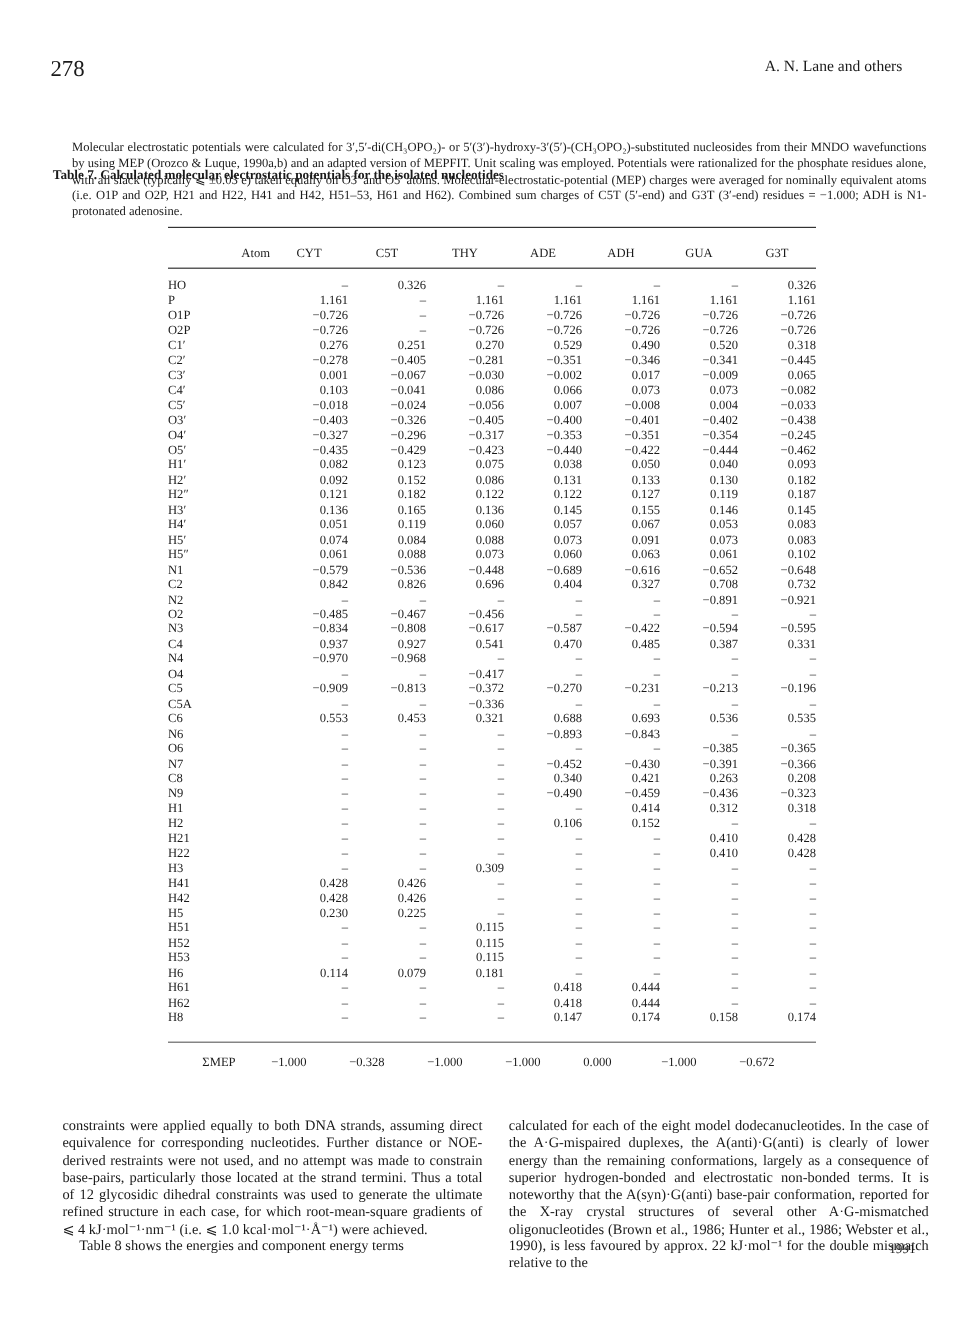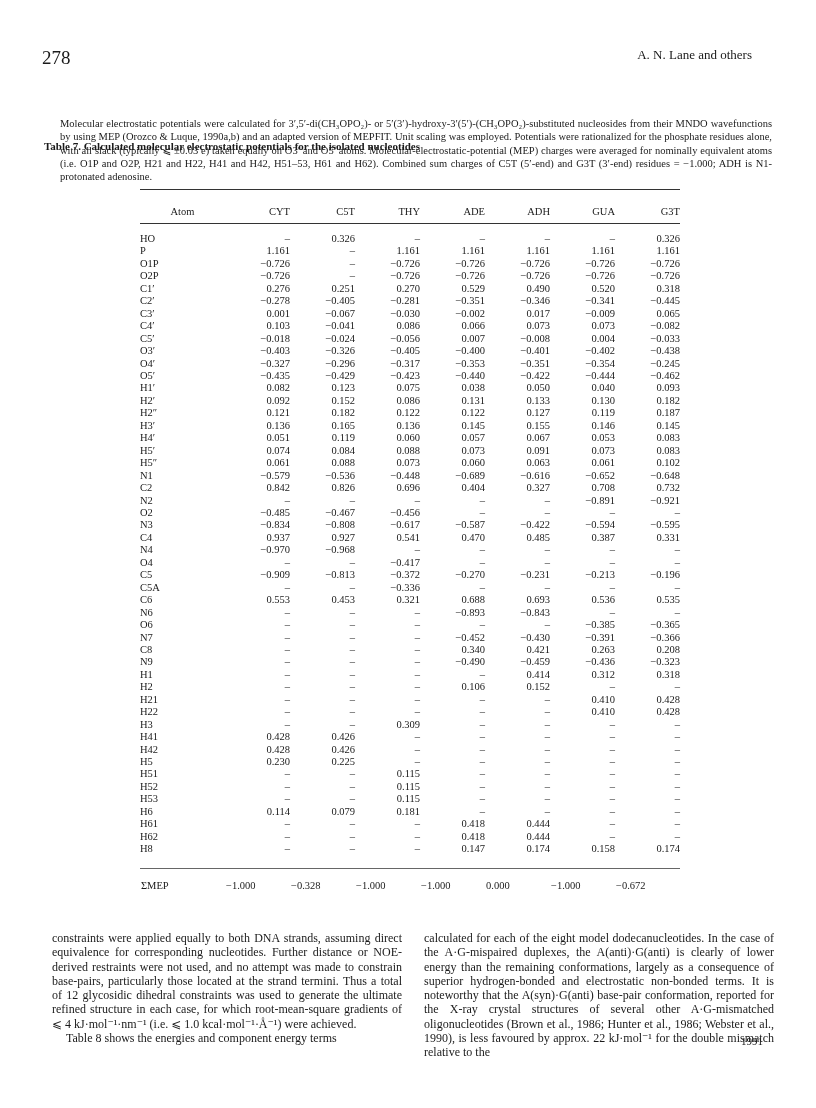--- a/index.html
+++ b/index.html
@@ -4,29 +4,29 @@
 <style>
   html, body { margin:0; padding:0; background:#ffffff; }
   body { width:816px; height:1108px; position:relative; overflow:hidden;
          font-family:"Liberation Serif","DejaVu Serif",serif; color:#1a1a1a; }
   .page-num { position:absolute; left:42px; top:47px; font-size:19px; }
   .running-head { position:absolute; right:64px; top:47px; font-size:13px; }
   .table-title { position:absolute; left:44px; top:92px; font-size:11px; font-weight:bold;margin-top:48px; }
   .caption { position:absolute; left:60px; top:117px; width:712px; font-size:10.5px; line-height:13.3px; text-align:justify; }
   .table-wrap { position:absolute; left:140px; top:200px; width:540px; }
   table { border-collapse:collapse; width:540px; font-size:10.5px; }
-  thead th { font-weight:normal; padding:0; height:23px; text-align:right; }
-  thead th.atom { text-align:center;margin-top:17px; }
+  thead th { font-weight:normal; padding:0; height:23px; }
+  thead th.atom { text-align:right;margin-top:17px; }
   thead tr { border-bottom:1px solid #333; }
   .rule-top { position:absolute; left:140px; top:189px; width:540px; border-top:1px solid #333; }
   tbody td { padding:0; height:12.45px; line-height:12.45px; text-align:right; white-space:nowrap; }
   tbody td.atom { text-align:left; }
   tbody tr.first td { padding-top:9px; }
   tfoot td { padding-top:10px; text-align:left; height:14px; }
-  tfoot td.atom { text-align:left; }
+  tfoot td.atom { text-align:center; }
   tfoot tr.sep td { padding:0; height:12px; border-bottom:1px solid #666; }
   col.c-atom { width:85px; }
   col.c-val { width:65px; }
   .body-col { position:absolute; top:931px; width:350px; font-size:12px; line-height:14.3px; text-align:justify; }
   .body-col.left { left:52px; }
   .body-col.right { left:424px; }
   .body-col p { margin:0; }
   .indent { text-indent:14px; }
   .footer-num { position:absolute; right:53px; top:1035px; font-size:11px; }
 </style>

